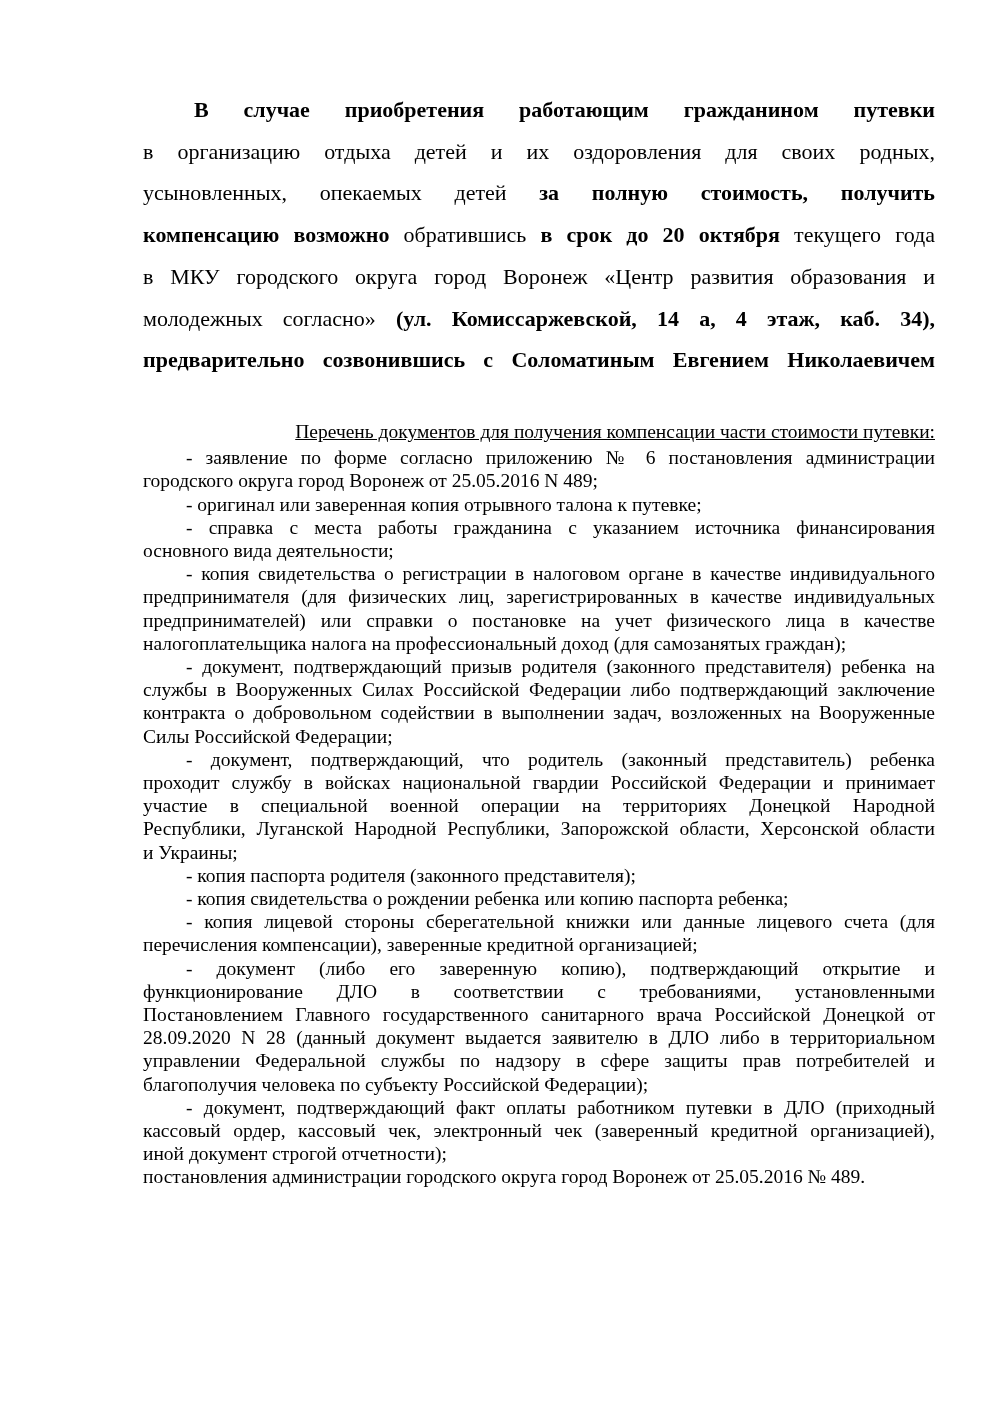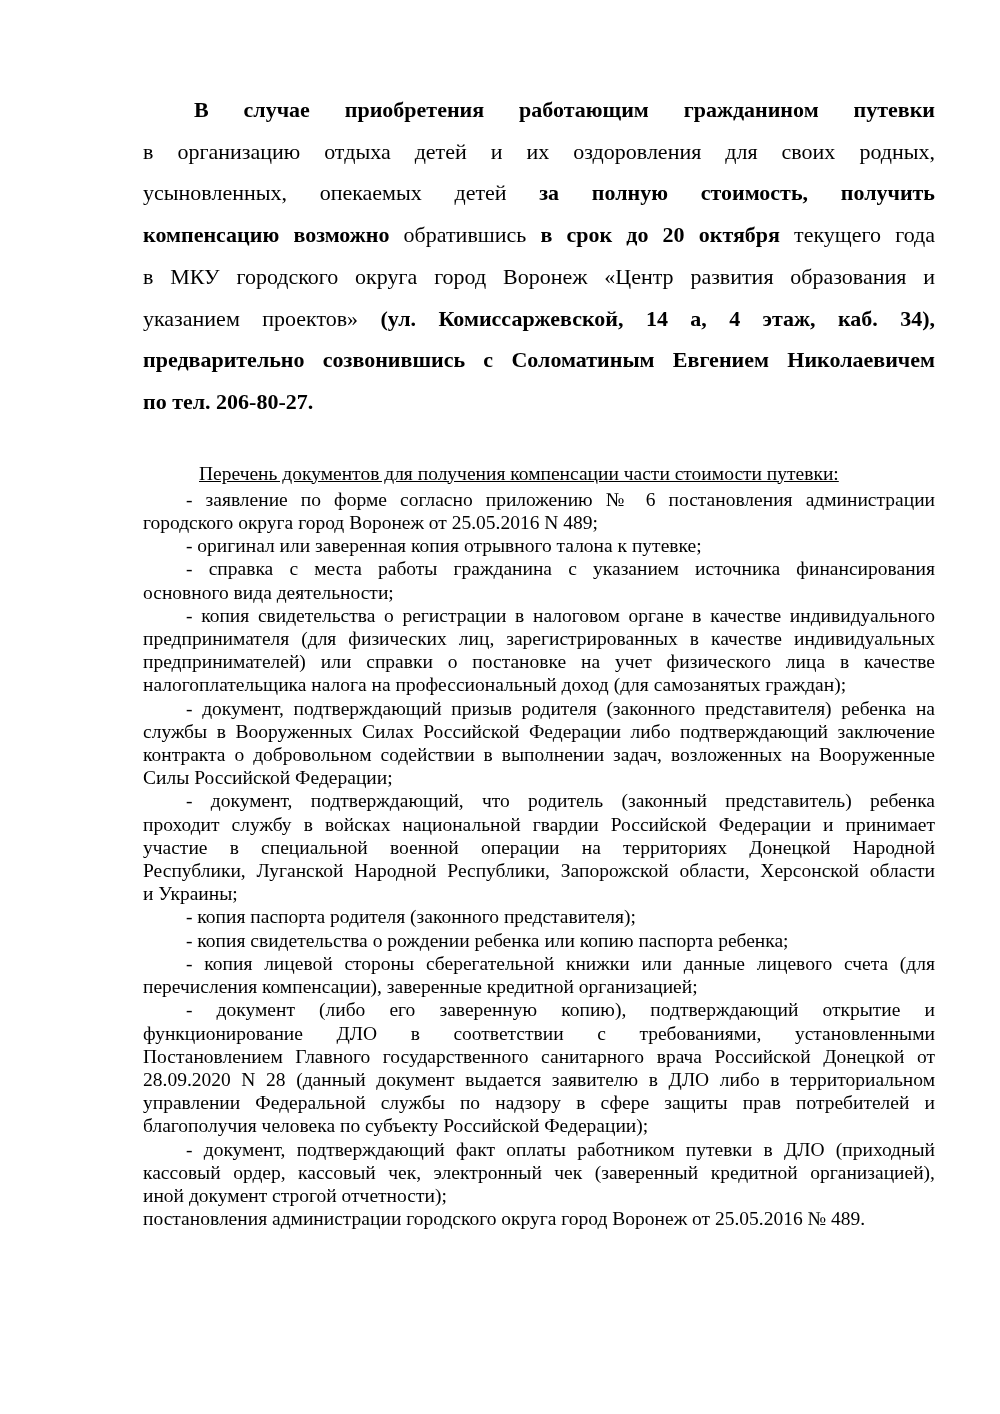--- a/index.html
+++ b/index.html
@@ -33,21 +33,21 @@
   .pline.lastln { text-align-last: left; }
   .intro b { font-weight: bold; }
 
   
   .list-section {
     margin-top: 39px;
     font-size: 19.5px;
     line-height: 23.2px;
   }
   .list-heading {
-    text-align: left;
+    text-align: right;
     padding-left: 56px;
     margin-bottom: 3px;
   }
   .list-heading .u { text-decoration: underline; }
   .lln {
     text-align: justify;
     text-align-last: justify;
   }
   .lln.fi { text-indent: 43px; }
   .lln.lastln { text-align-last: left; font-family: Liberation Serif, serif; }
@@ -56,23 +56,22 @@
 <body>
 
 <div class="page">
 
   <div class="intro">
     <div class="pline indent"><b>В случае приобретения работающим гражданином путевки</b></div>
     <div class="pline"><span>в организацию отдыха детей и их оздоровления для своих родных,</span></div>
     <div class="pline"><span>усыновленных, опекаемых детей </span><b>за полную стоимость, получить</b></div>
     <div class="pline"><b>компенсацию возможно </b><span>обратившись </span><b>в срок до 20 октября </b><span>текущего года</span></div>
     <div class="pline"><span>в МКУ городского округа город Воронеж «Центр развития образования и</span></div>
-    <div class="pline"><span>указанием проектов» </span><b>(ул. Комиссаржевской, 14 а, 4 этаж, каб. 34),</b></div>
+    <div class="pline"><span>молодежных согласно» </span><b>(ул. Комиссаржевской, 14 а, 4 этаж, каб. 34),</b></div>
     <div class="pline"><b>предварительно созвонившись с Соломатиным Евгением Николаевичем</b></div>
-    <div class="pline lastln"><b>по тел. 206-80-27.</b></div>
   </div>
 
   <div class="list-section">
     <div class="list-heading"><span class="u">Перечень документов для получения компенсации части стоимости путевки:</span></div>
 
     <div>
       <div class="lln fi">- заявление по форме согласно приложению № 6 постановления администрации</div>
       <div class="lln lastln">городского округа город Воронеж от 25.05.2016 N 489;</div>
     </div>
 

